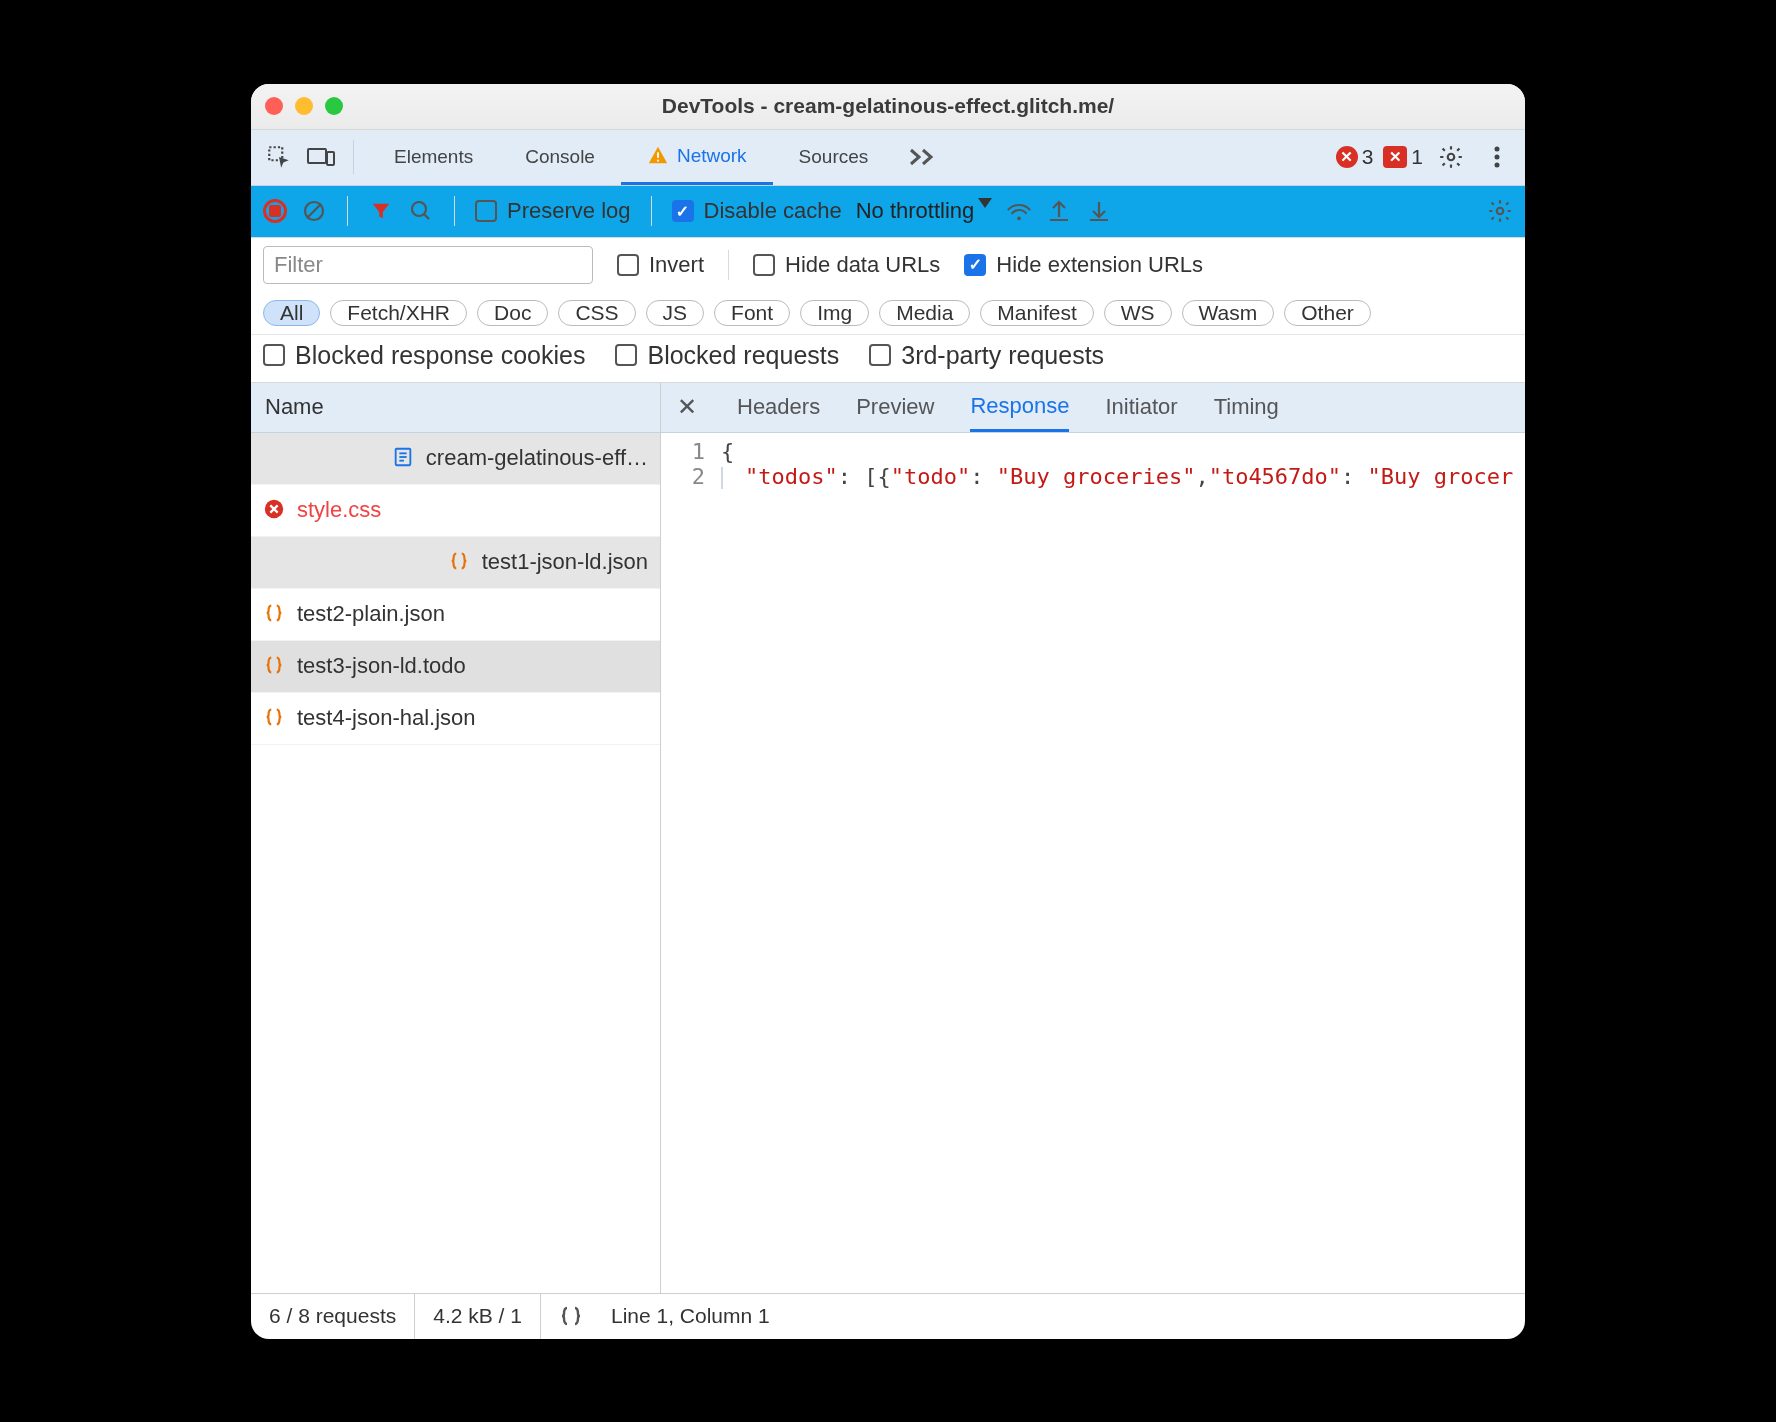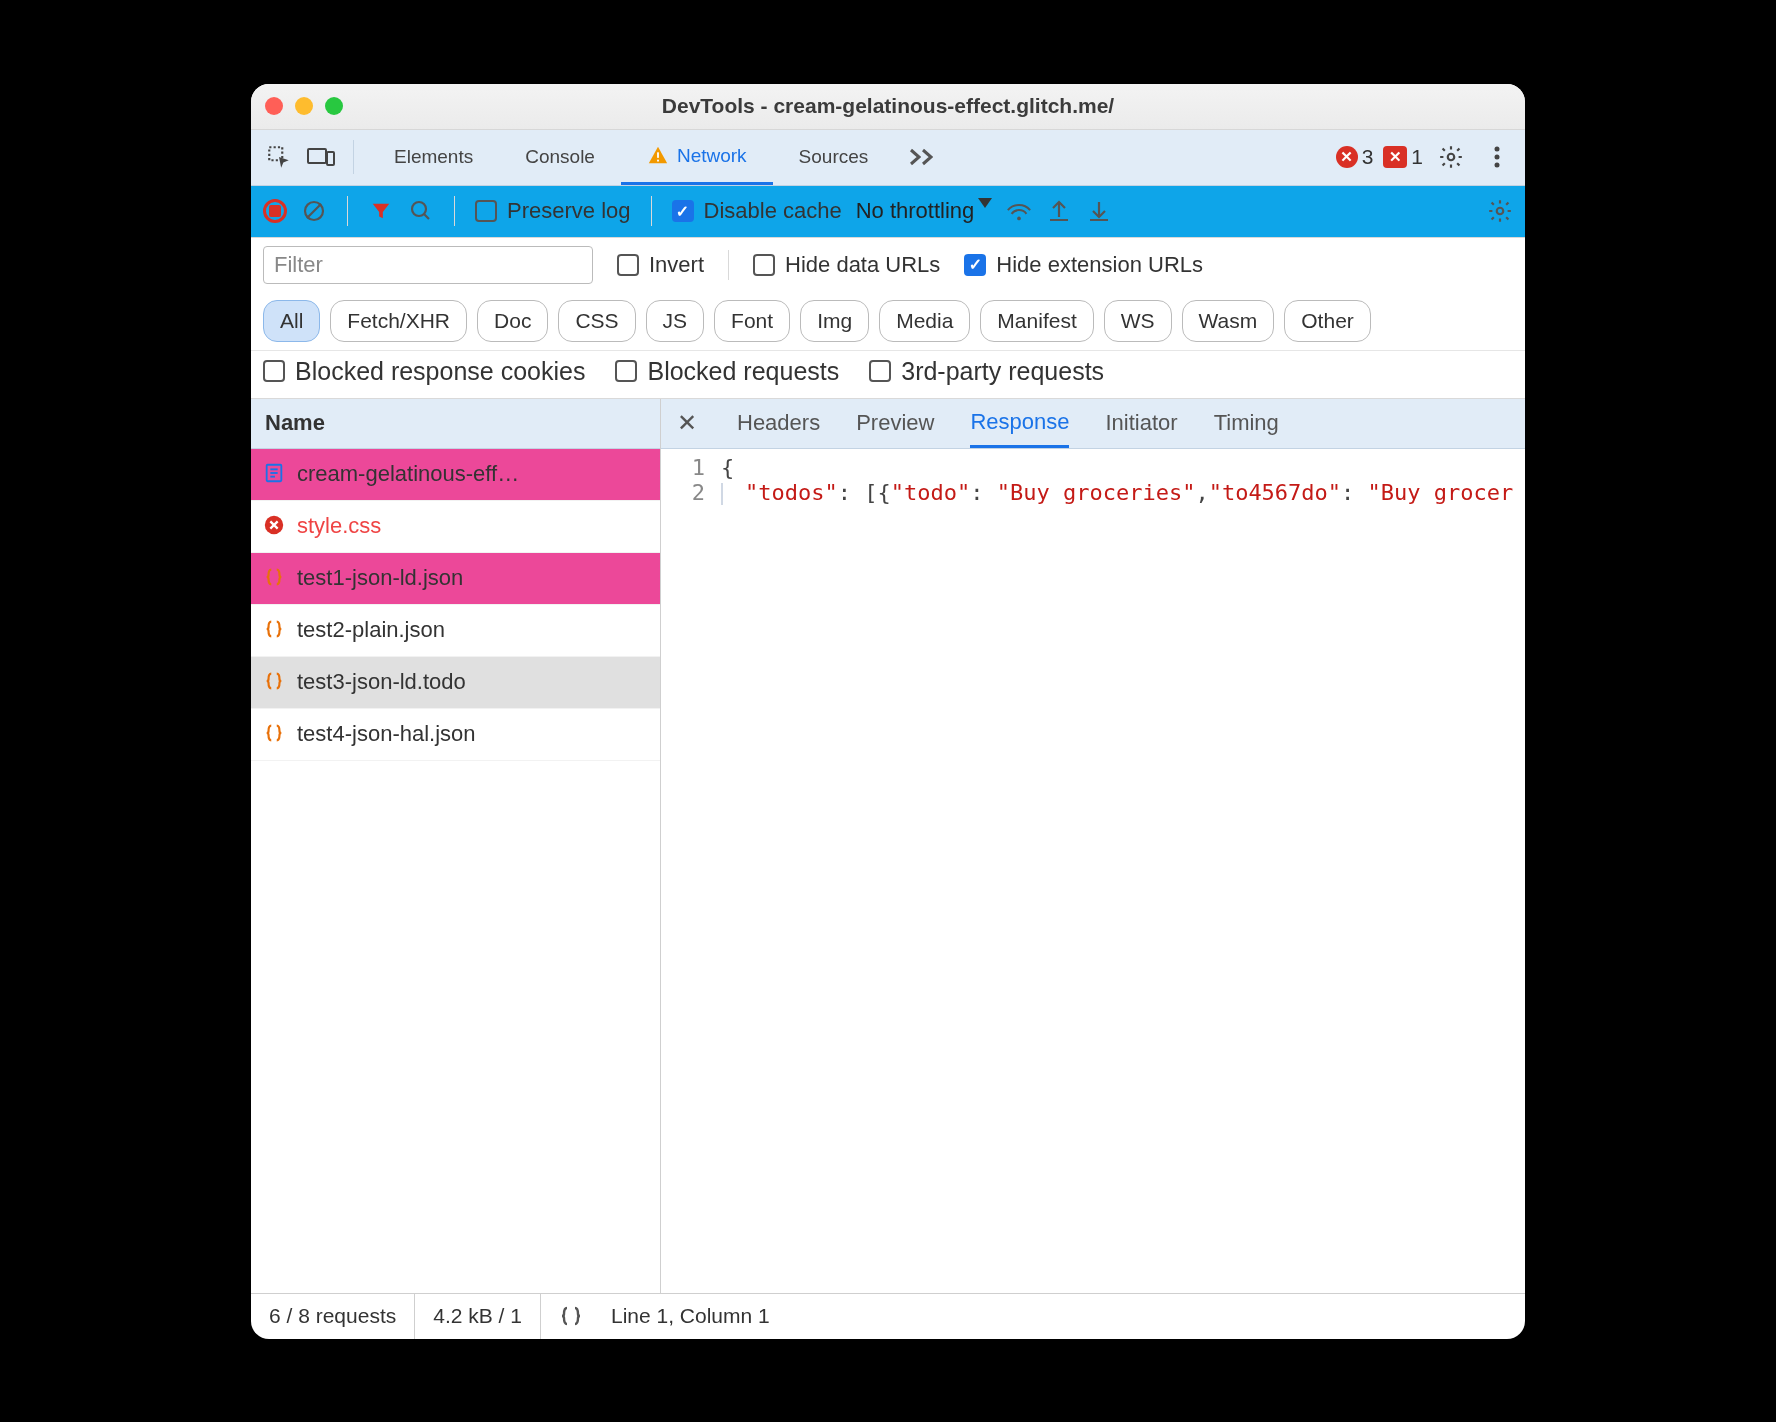--- a/index.html
+++ b/index.html
@@ -87,30 +87,30 @@
   .throttle { display:flex; align-items:flex-start; gap:4px; cursor:pointer; color:#222; }
   
   .filter-row {
     background:#fff; border-bottom:1px solid #e6e6e6;
     padding: 8px 12px; display:flex; flex-wrap:wrap; align-items:center; gap:16px 24px;
     font-size:22px;
   }
   .filter-input { width:330px; height:38px; border:1px solid #bbb; border-radius:4px; padding:0 10px; font-size:22px; color:#333; }
   .filter-input::placeholder { color:#888; }
   .type-pills { display:flex; gap:10px; flex-wrap:wrap; width:100%; }
-  .pill { padding:8px 16px; border:1px solid #bbb; border-radius:14px; cursor:pointer; font-size:21px; background:#fff; }
+  .pill { padding:0 16px; border:1px solid #bbb; border-radius:14px; cursor:pointer; font-size:21px; background:#fff; }
   .pill.active { background:#cfe2f9; border-color:#8cb8ea; }
   .filter-row-2 { display:flex; gap:30px; padding:6px 12px 12px; font-size:25px; border-bottom:1px solid #d9d9d9; background:#fff; }
   
   .main { flex:1; display:flex; min-height:0; }
   .sidebar { width:410px; border-right:1px solid #cfcfcf; display:flex; flex-direction:column; }
-  .sidebar-head { height:50px; background:#e1ecf7; border-bottom:1px solid #c3d3e3; display:flex; align-items:center; padding:0 14px; font-size:22px; color:#333;font-weight:bold; }
+  .sidebar-head { height:50px; background:#e1ecf7; border-bottom:1px solid #c3d3e3; display:flex; align-items:center; padding:0 14px; font-size:22px; color:#333; }
   .req-list { flex:1; overflow:auto; }
   .req { height:52px; display:flex; align-items:center; padding:0 12px; gap:10px; font-size:22px; cursor:pointer; border-bottom:1px solid #f2f2f2; }
-  .req.alt { background:#ec4899; }
+  .req.alt { background:#e5e5e5;justify-content:flex-end; }
   .req.selected { background:#e0e0e0; }
   .req.error { color:#ef4444; }
   .req .ico { width:24px; height:24px; flex-shrink:0; }
   .req .name { white-space:nowrap; overflow:hidden; text-overflow:ellipsis; }
   
   .detail { flex:1; display:flex; flex-direction:column; min-width:0; }
   .detail-tabs { height:50px; background:#e1ecf7; border-bottom:1px solid #c3d3e3; display:flex; align-items:center; padding:0 12px; gap:36px; font-size:22px; }
   .detail-tabs .close { width:28px; height:28px; display:flex; align-items:center; justify-content:center; color:#555; cursor:pointer; font-size:24px; }
   .dtab { color:#555; cursor:pointer; padding:10px 0; }
   .dtab.active { color:#1a73e8; border-bottom:3px solid #1a73e8; }

